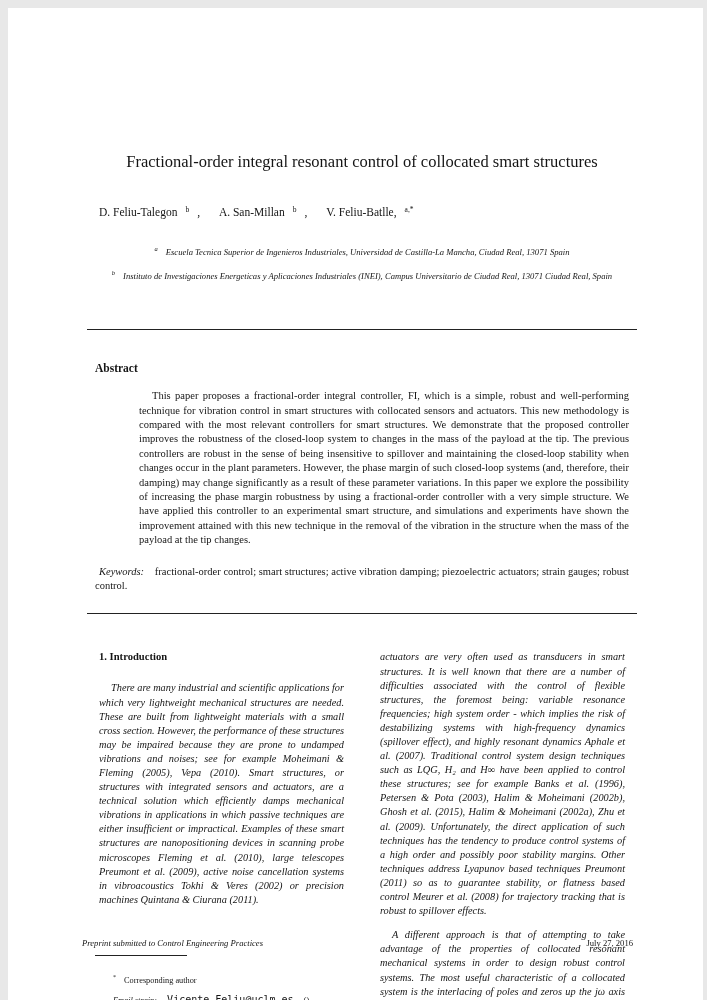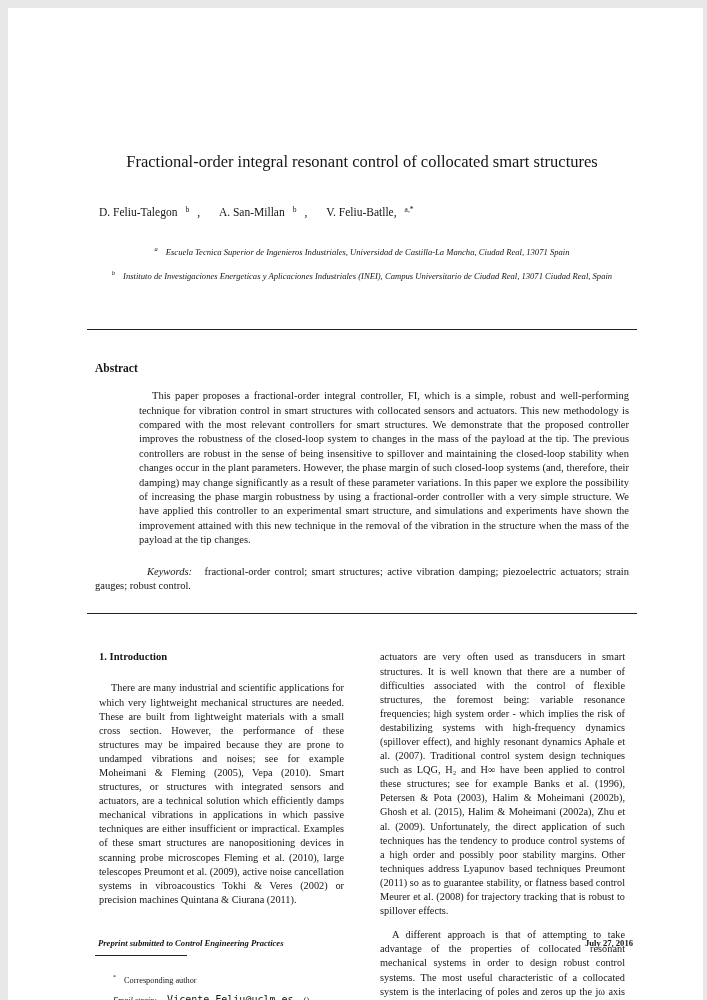--- a/index.html
+++ b/index.html
@@ -60,21 +60,21 @@
     text-align: justify;
     text-indent: 13px;
     margin-left: 44px;
   }
   .keywords {
     margin-top: 9px;
     font-size: 10.5px;
     line-height: 14.4px;
     text-align: justify;
   }
-  .keywords .kw-label { font-style: italic; margin-left: 48px; }
+  .keywords .kw-label { font-style: italic; }
   .columns {
     margin-top: 16px;
     display: flex;
     gap: 20px;
     height: 380px;
     overflow: hidden;
   }
   .col {
     width: 269px;
     position: relative;
@@ -82,20 +82,21 @@
   .section-heading {
     font-size: 10.6px;
     font-weight: bold;
     margin-bottom: 9px;
     line-height: 14px;
   }
   .body-par {
     font-size: 10.3px;
     line-height: 14.1px;
     text-align: justify;
+    font-style: italic;
   }
   .body-par + .body-par { margin-top: 2px; }
   .indent { text-indent: 12px; }
   .footnote {
     position: absolute;
     left: 0;
     right: 0;
     bottom: 0;
     background: #ffffff;
     font-size: 8.3px;
@@ -110,28 +111,27 @@
   }
   .footnote .fn-line { text-indent: 10px; }
   .footnote sup { font-size: 6px; }
   .email-label { font-style: italic; }
   .email-mono {
     font-family: "DejaVu Sans Mono", "Liberation Mono", monospace;
     font-size: 10px;
   }
   .page-footer {
     position: absolute;
-    left: 82px;
+    left: 66px;
     right: 74px;
     top: 922px;
     display: flex;
     justify-content: space-between;
     font-size: 8.6px;
     font-style: italic;
-    font-weight: bold;
   }
   .page-footer .footer-date { font-style: normal; }
 </style>
 </head>
 <body>
 
 <div class="page">
   <div class="content">
 
     <h1 class="paper-title">Fractional-order integral resonant control of collocated smart structures</h1>

